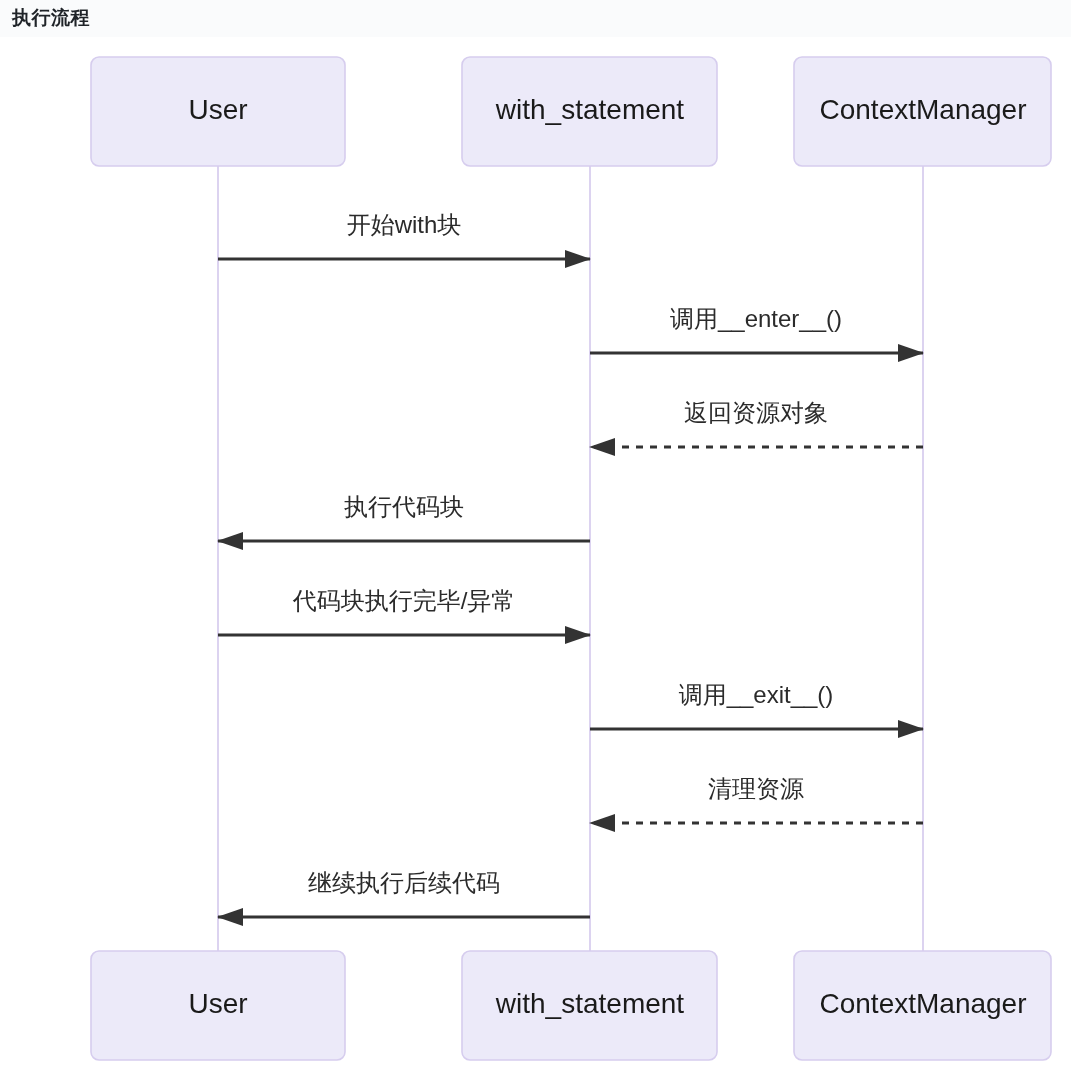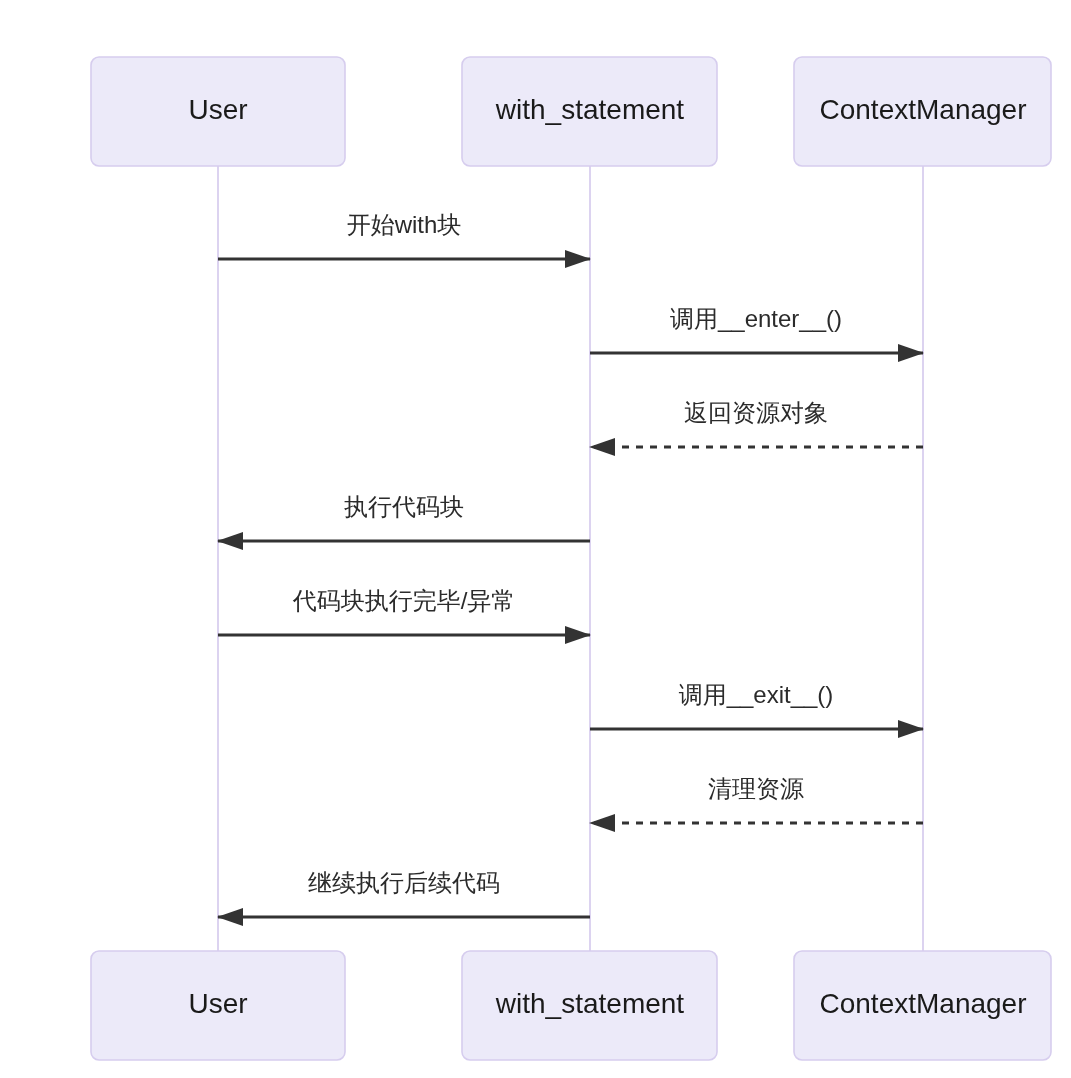--- a/index.html
+++ b/index.html
@@ -63,20 +63,23 @@
   .msg-label {
     font-size: 24px;
     fill: #2b2b2b;
     text-anchor: middle;
   }
 </style>
 </head>
 <body>
 
 <div class="page">
+  <div class="header-band">
+    <div class="page-title">执行流程</div>
+  </div>
 
   <svg class="diagram-svg" viewBox="0 0 1071 1040">
     <defs>
       <marker id="arrowhead" markerUnits="userSpaceOnUse" markerWidth="26" markerHeight="18" refX="25" refY="9" orient="auto">
         <path d="M0,0 L26,9 L0,18 Z" fill="#333333"></path>
       </marker>
     </defs>
 
     <line class="lifeline" x1="218" y1="128" x2="218" y2="913"></line>
     <line class="lifeline" x1="590" y1="128" x2="590" y2="913"></line>

